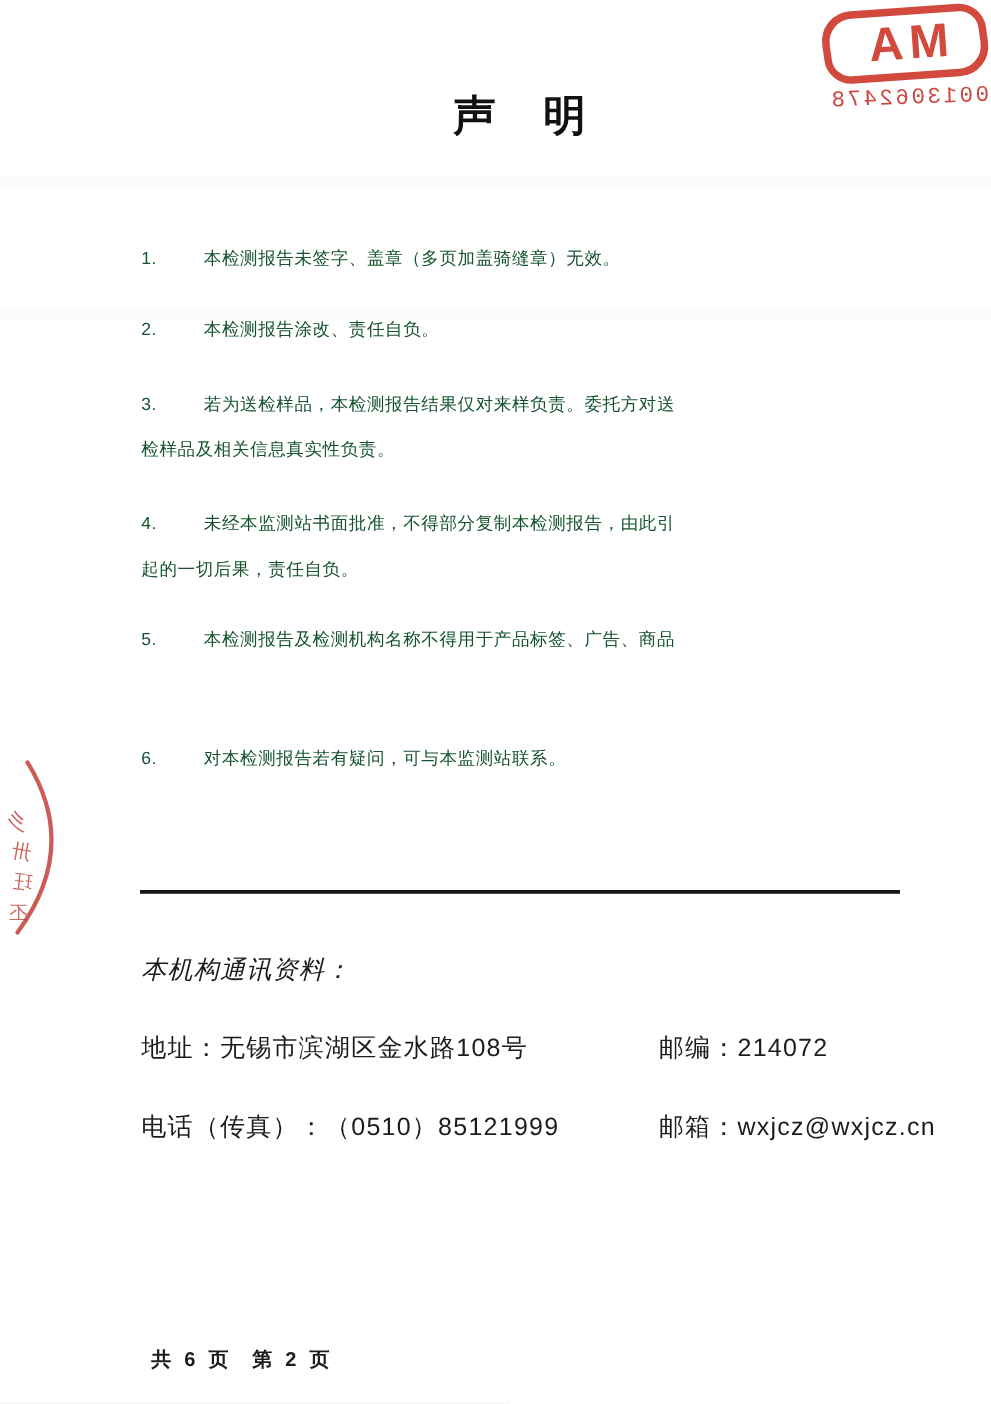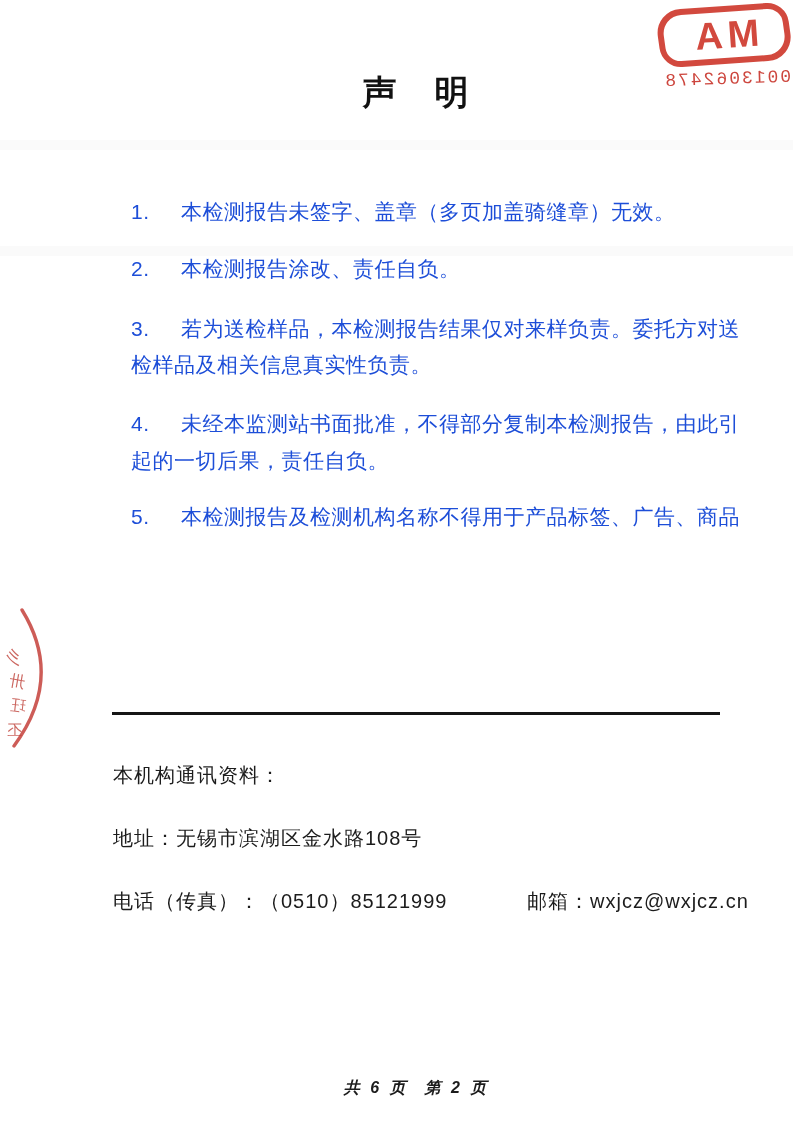--- a/index.html
+++ b/index.html
@@ -18,43 +18,42 @@
   .title{
     position:absolute;top:70px;left:113px;width:607px;
     text-align:center;
     font-size:34px;font-weight:bold;
     letter-spacing:2px;
     color:#111;
   }
 
   .line{
     position:absolute;left:113px;width:620px;
-    font-size:21px;
+    font-size:14px;
     letter-spacing:0.5px;
     white-space:nowrap;
-    color:#1d4ed8;
-    margin-left:18px;
+    color:#14532d;
   }
   .num{display:inline-block;width:50px;}
 
   .divider{
     position:absolute;left:112px;top:712px;
     width:608px;height:3px;background:#161616;
   }
 
   .contact-heading{
     position:absolute;left:113px;top:762px;
-    font-size:20px;letter-spacing:1px;
+    font-size:20px;letter-spacing:1px;font-style:italic;
   }
   .c-left{position:absolute;left:113px;font-size:20px;letter-spacing:1px;white-space:nowrap;text-align:center;}
   .c-right{position:absolute;left:527px;font-size:20px;letter-spacing:1px;white-space:nowrap;}
 
   .footer{
     position:absolute;top:1078px;left:113px;width:607px;
-    text-align:center;font-size:16px;font-weight:bold;letter-spacing:3px;font-style:italic;
+    font-size:16px;font-weight:bold;letter-spacing:3px;
   }
   .footer span{margin:0 8px;}
 
   
   .stamp-cma{
     position:absolute;top:6px;right:2px;
     transform:scaleX(-1) rotate(4deg);
     opacity:0.92;
   }
   .cma-box{
@@ -120,27 +119,33 @@
 
   <div class="line" style="top:410px">
     <span class="num">4.</span><span>未经本监测站书面批准，不得部分复制本检测报告，由此引</span>
   </div>
   <div class="line" style="top:447px">起的一切后果，责任自负。</div>
 
   <div class="line" style="top:503px">
     <span class="num">5.</span><span>本检测报告及检测机构名称不得用于产品标签、广告、商品</span>
   </div>
 
+  <div class="line" style="top:598px">
+    <span class="num">6.</span><span>对本检测报告若有疑问，可与本监测站联系。</span>
+  </div>
 
   <div class="divider"></div>
 
   <div class="contact-heading">本机构通讯资料：</div>
 
   <div class="c-left" style="top:825px">
     <span>地址：</span><span>无锡市滨湖区金水路108号</span>
+  </div>
+  <div class="c-right" style="top:825px">
+    <span>邮编：</span><span>214072</span>
   </div>
 
   <div class="c-left" style="top:888px">
     <span>电话（传真）：</span><span>（0510）85121999</span>
   </div>
   <div class="c-right" style="top:888px">
     <span>邮箱：</span><span>wxjcz@wxjcz.cn</span>
   </div>
 
   <div class="footer">

